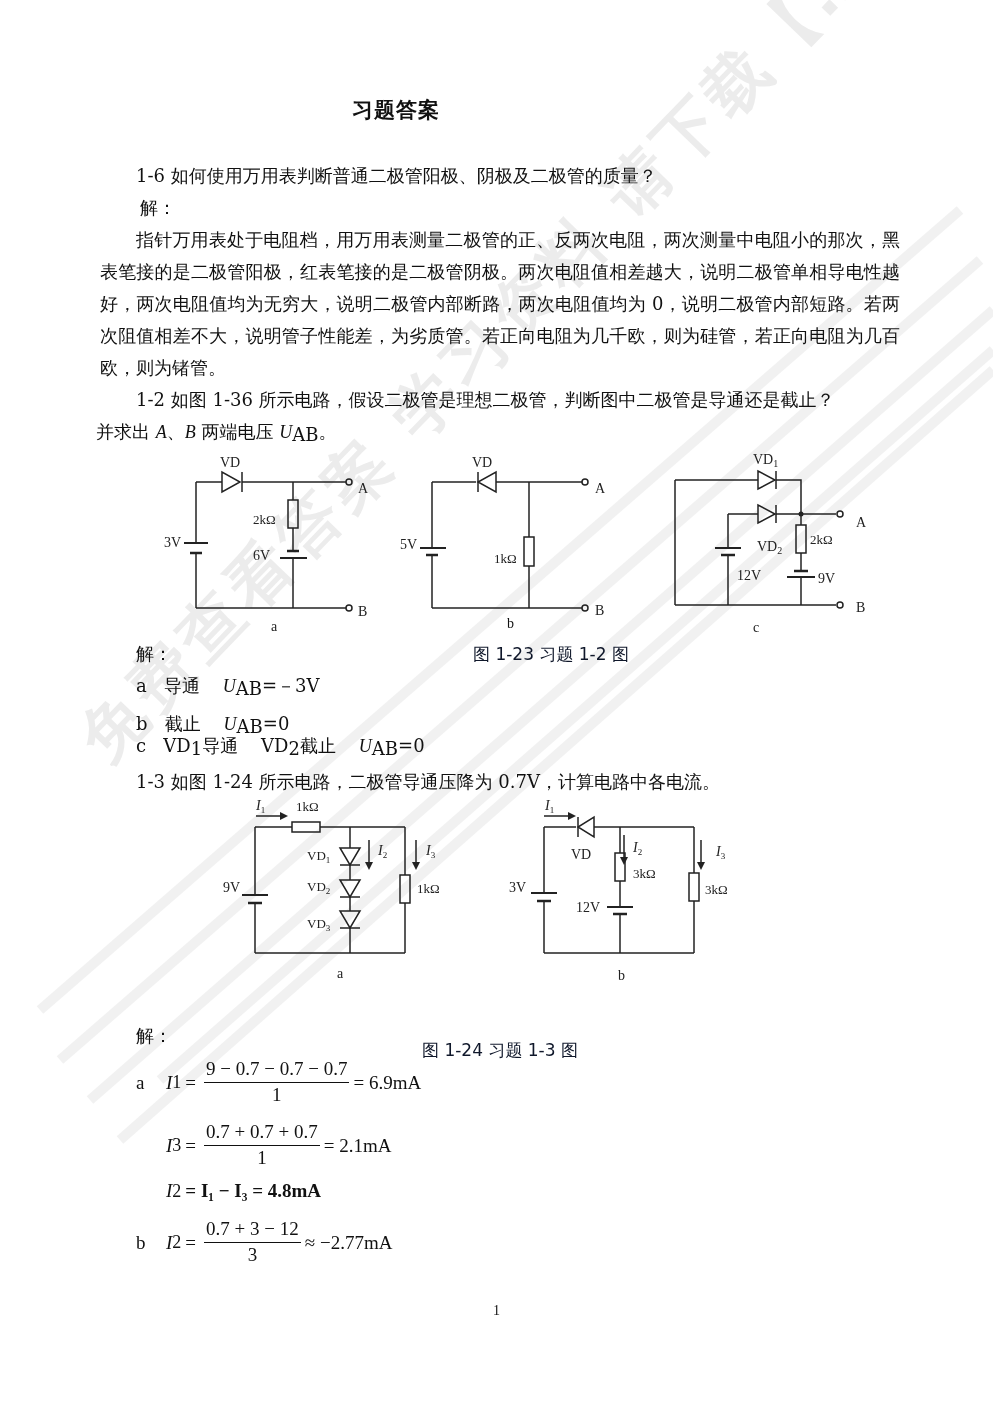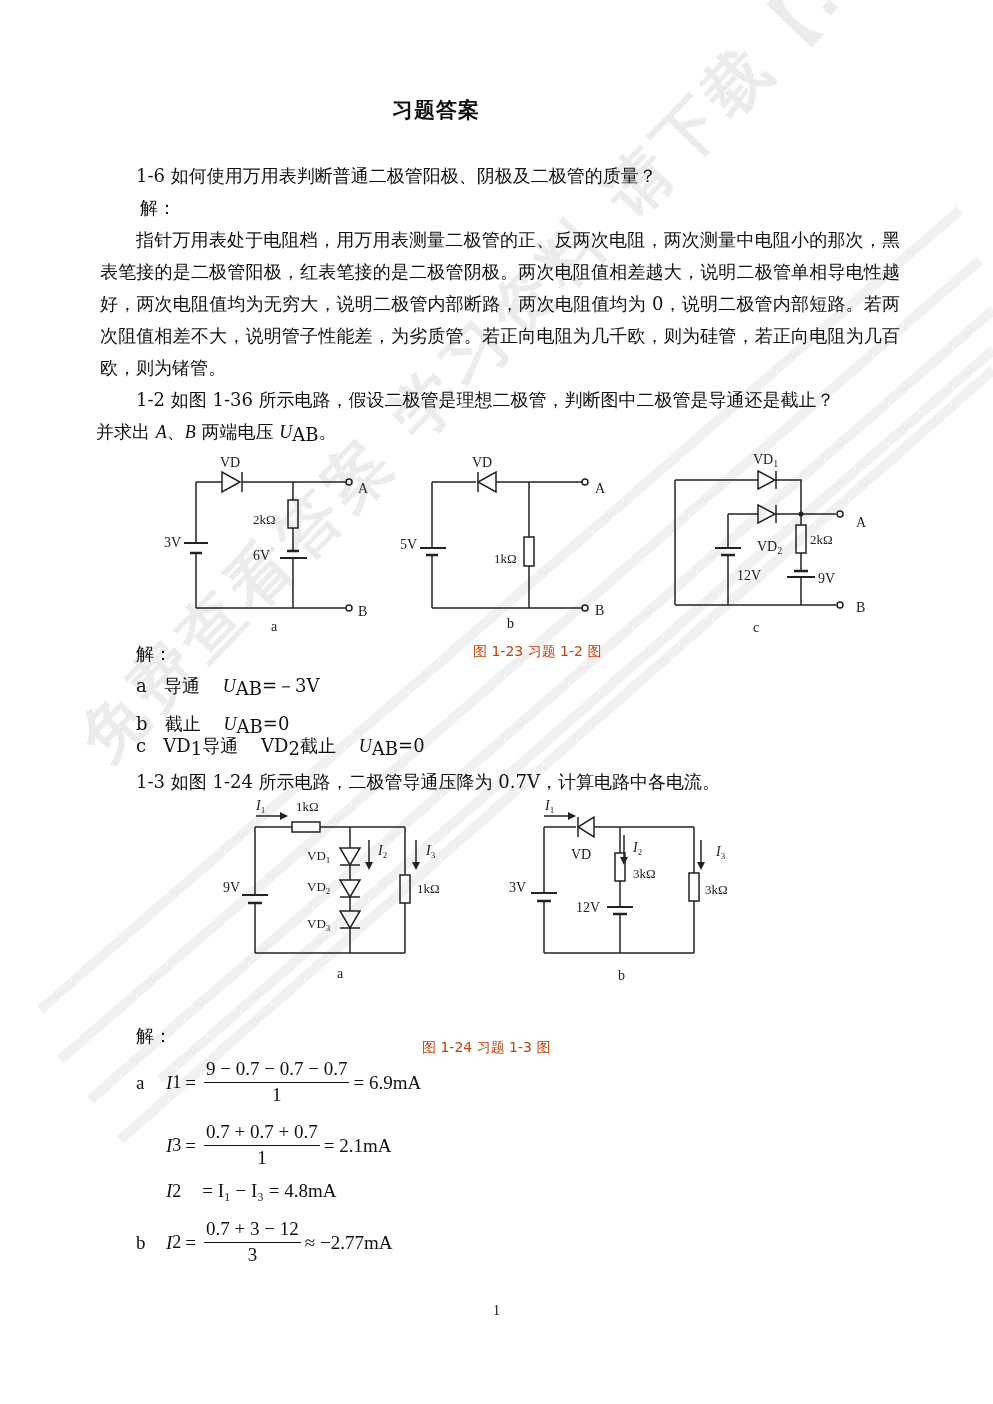--- a/index.html
+++ b/index.html
@@ -1,26 +1,26 @@
 <!DOCTYPE html>
 <html><head>
 <meta charset="utf-8">
 <style>
   html, body { margin:0; padding:0; background:#ffffff; }
   body { width:993px; height:1404px; position:relative; overflow:hidden;
          font-family:"Liberation Serif","DejaVu Serif",serif; color:#111; }
   .abs { position:absolute; }
   .title { left:0; width:792px; top:96px; text-align:center; font-size:21px; font-weight:bold;
-           font-family:Liberation Serif, serif; letter-spacing:1px;padding-left:40px; }
+           font-family:Liberation Serif, serif; letter-spacing:1px; }
   .p { font-size:18px; line-height:32px; font-family:"DejaVu Serif","Liberation Serif",serif; }
   .para { left:100px; width:800px; text-align:justify; text-indent:2em; }
   .line { left:96px; white-space:nowrap; }
   i.v { font-family:"Liberation Serif",serif; font-style:italic; }
   sub { font-size:18px; vertical-align:-3px; font-style:normal; }
-  .cap { font-size:14px; color:#c2410c; font-family:"DejaVu Sans","Liberation Sans",sans-serif; }
+  .cap { font-size:17px; color:#0f172a; font-family:"DejaVu Sans","Liberation Sans",sans-serif; }
   .sublabel { font-size:14px; font-family:"Liberation Serif",serif; }
   svg text { font-family:"Liberation Serif","DejaVu Serif",serif; fill:#222; }
   .wm { position:absolute; left:60px; top:720px; transform:rotate(-46deg); transform-origin:left top;
         font-size:64px; font-weight:bold; color:rgba(150,150,150,0.18); white-space:nowrap;
         font-family:"DejaVu Sans",sans-serif; letter-spacing:6px; pointer-events:none; }
   .stripes { position:absolute; left:0; top:0; width:993px; height:1404px; pointer-events:none; }
   .frac { display:inline-flex; flex-direction:column; align-items:center; vertical-align:middle; margin:0 4px; }
   .frac .num { border-bottom:1.2px solid #111; padding:0 2px 2px; line-height:22px;text-align:right; }
   .frac .den { line-height:24px; }
   .eq { font-family:"Liberation Serif",serif; font-size:19px; white-space:nowrap; display:flex; align-items:center; }
@@ -263,21 +263,21 @@
   <span class="frac">
       <span class="num">0.7 + 0.7 + 0.7</span>
       <span class="den">1</span>
     </span>
   <span>= 2.1mA</span>
 </div>
 
 <div class="abs eq" style="left:166px; top:1180px;">
   <i class="v">I</i>
     <sub>2</sub>
-  <span style="margin-left:21px;">= I₁ − I₃ = 4.8mA</span>
+  <span style="margin-left:4px;font-weight:bold;">= I₁ − I₃ = 4.8mA</span>
 </div>
 
 <div class="abs eq" style="left:136px; top:1218px;">
   <span style="width:30px;display:inline-block;">b</span>
   <i class="v">I</i>
     <sub>2</sub>
   <span style="margin:0 4px;">=</span>
   <span class="frac">
       <span class="num">0.7 + 3 − 12</span>
       <span class="den">3</span>

